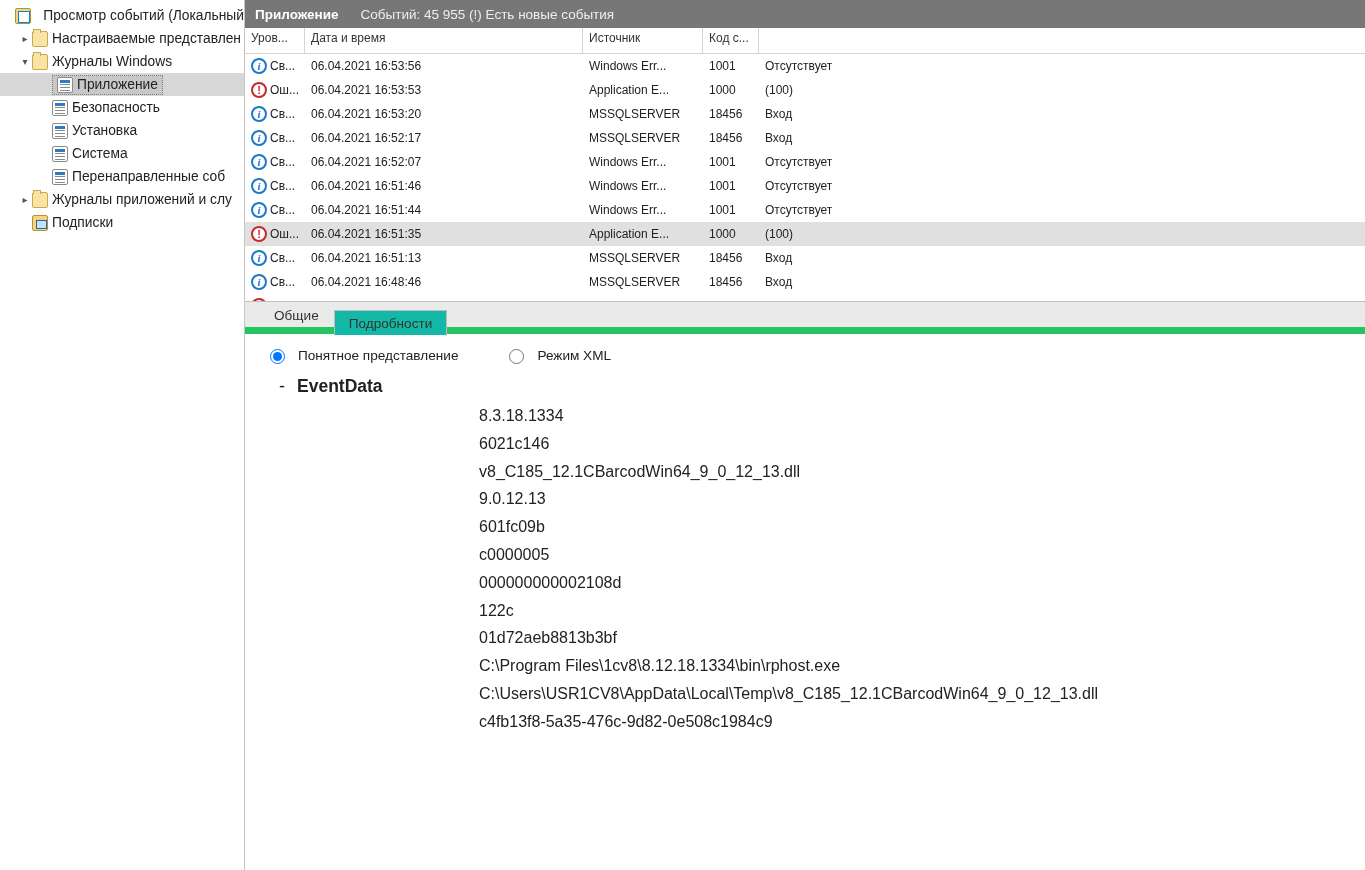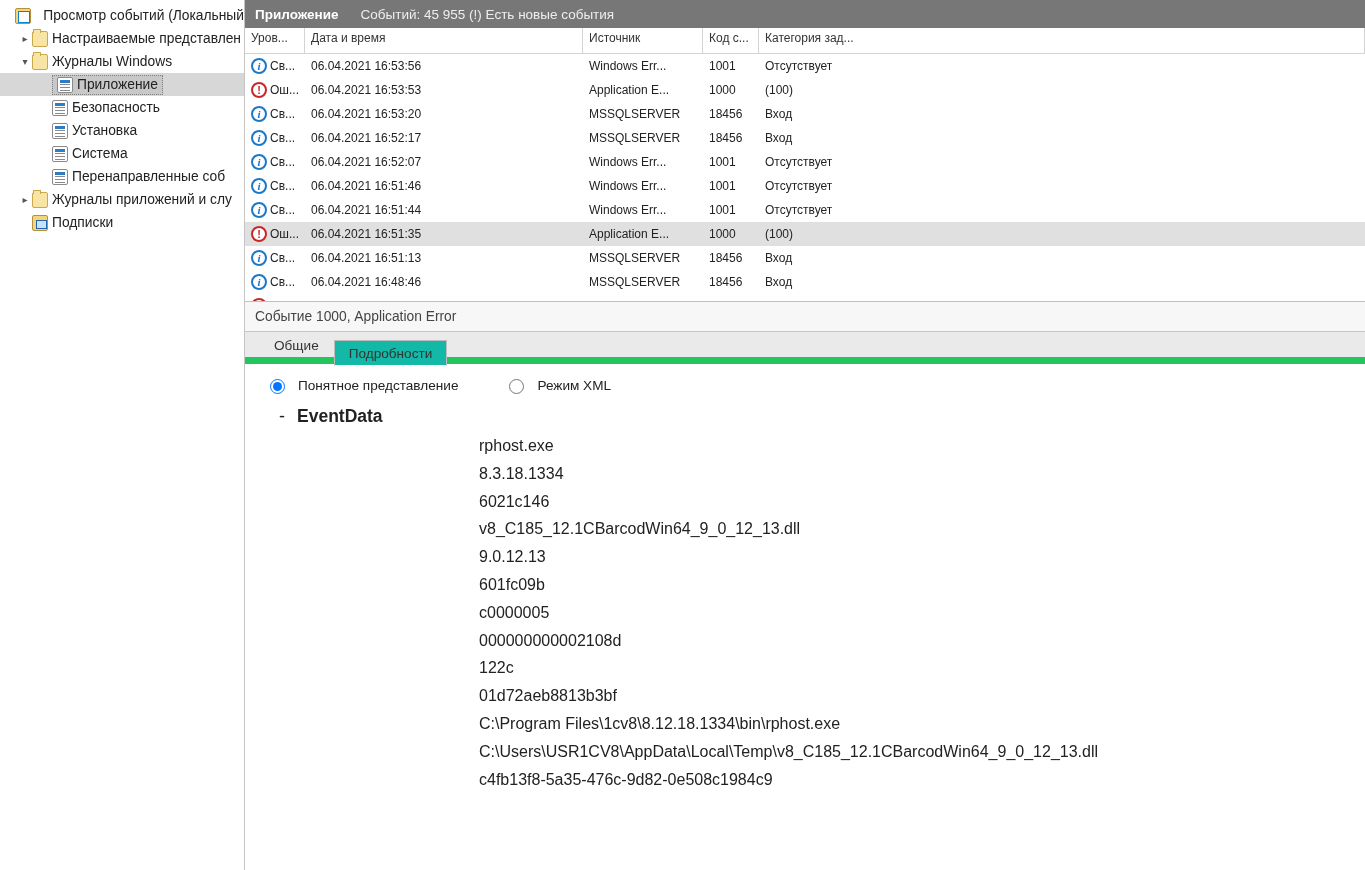--- a/index.html
+++ b/index.html
@@ -210,21 +210,20 @@
     <div class="hdr">
       <span class="title">Приложение</span>
       <span class="sub">Событий: 45 955 (!) Есть новые события</span>
     </div>
 
     <div class="cols">
       <div class="c-level">Уров...</div>
       <div class="c-date">Дата и время</div>
       <div class="c-src">Источник</div>
       <div class="c-code">Код с...</div>
-      <div class="c-cat">Категория зад...</div>
     </div>
 
     <div class="evlist" id="evlist">
         <div class="erow">
           <div class="c-level">
             <span class="eic info"></span>
             <span>Св...</span>
           </div>
           <div class="c-date">06.04.2021 16:53:56</div>
           <div class="c-src">Windows Err...</div>
@@ -326,23 +325,20 @@
             <span class="eic err"></span>
             <span>Ош...</span>
           </div>
           <div class="c-date">06.04.2021 16:48:31</div>
           <div class="c-src">Application E...</div>
           <div class="c-code">1000</div>
           <div class="c-cat">(100)</div>
         </div>
       </div>
 
-    <div class="det-hdr">
-      <span>Событие 1000, Application Error</span>
-    </div>
 
     <div class="tabs">
       <div class="tab">Общие</div>
       <div class="tab active">Подробности</div>
     </div>
 
     <div class="body">
       <div class="radio-row">
         <label>
           <input type="radio" name="view" checked="" style="">
@@ -353,21 +349,20 @@
           <span>Режим XML</span>
         </label>
       </div>
 
       <div class="ed-block">
         <div class="ed-head">
           <span class="minus">-</span>
           <span>EventData</span>
         </div>
         <div id="edlines">
-            <div class="kv">rphost.exe</div>
             <div class="kv">8.3.18.1334</div>
             <div class="kv">6021c146</div>
             <div class="kv">v8_C185_12.1CBarcodWin64_9_0_12_13.dll</div>
             <div class="kv">9.0.12.13</div>
             <div class="kv">601fc09b</div>
             <div class="kv">c0000005</div>
             <div class="kv">000000000002108d</div>
             <div class="kv">122c</div>
             <div class="kv">01d72aeb8813b3bf</div>
             <div class="kv">C:\Program Files\1cv8\8.12.18.1334\bin\rphost.exe</div>

